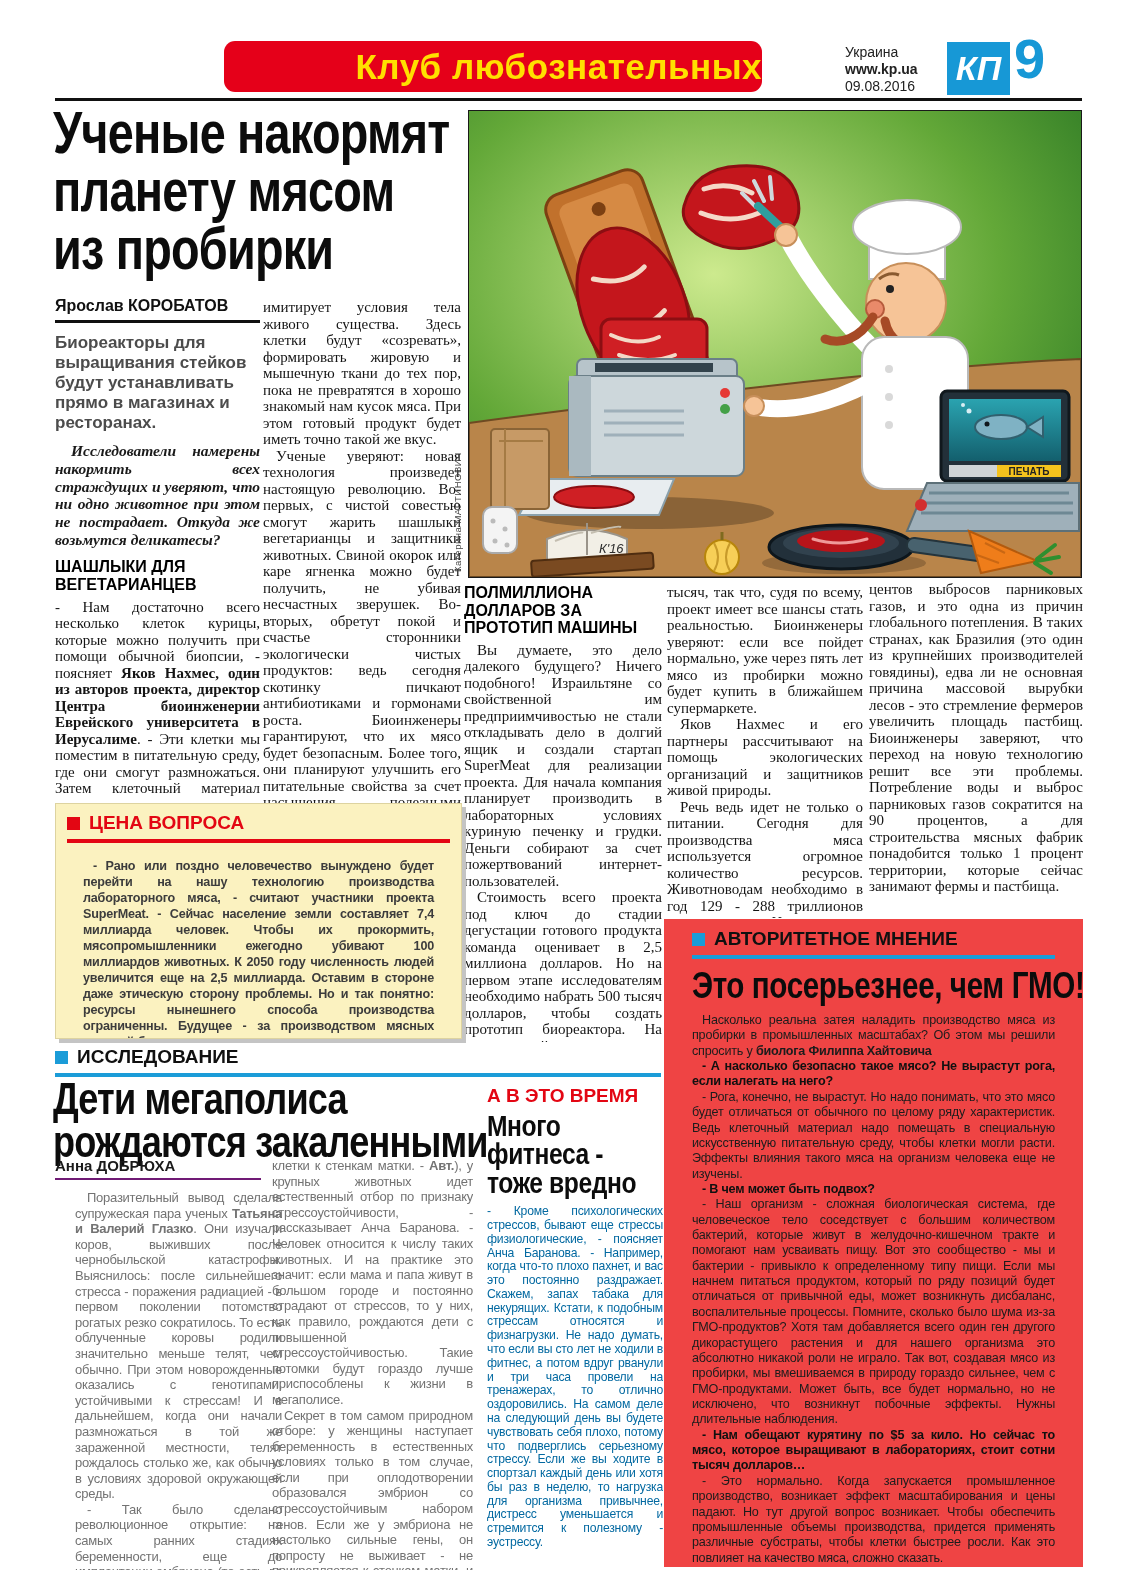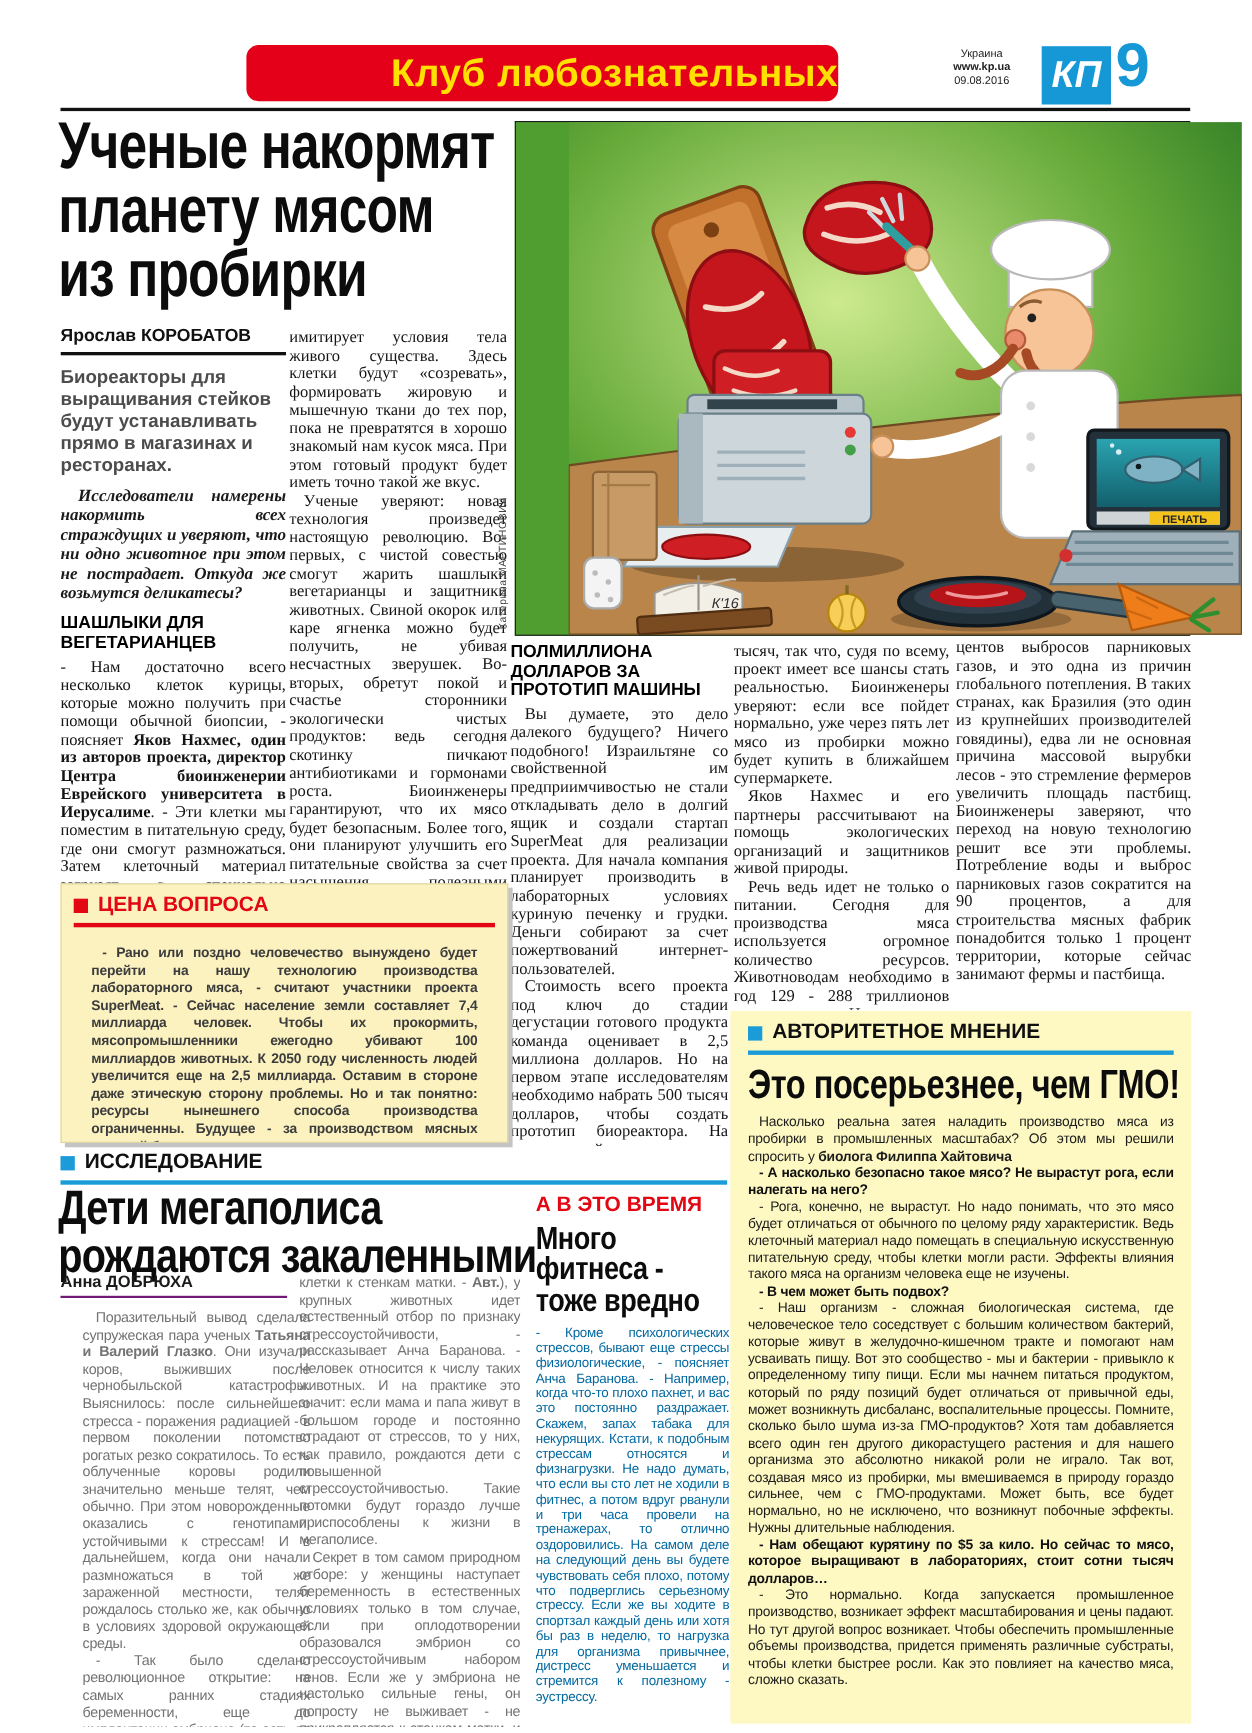--- a/index.html
+++ b/index.html
@@ -2,21 +2,21 @@
 <html><head>
 <meta charset="utf-8">
 <style>
   html,body{margin:0;padding:0;background:#ffffff;}
   .page{position:relative;width:1138px;height:1575px;background:#fff;overflow:hidden;
         font-family:"Liberation Sans",sans-serif;color:#1a1a1a;}
   
   .banner{position:absolute;left:224px;top:41px;width:538px;height:51px;background:#e50019;
           display:flex;align-items:center;justify-content:flex-end;border-radius:11px;}
   .banner-text{color:#ffe000;font-size:35px;font-weight:bold;letter-spacing:.5px;white-space:nowrap;}
-  .hdr-meta{position:absolute;left:845px;top:44px;width:95px;text-align:center;font-size:10px;line-height:1.2;color:#222;}
+  .hdr-meta{position:absolute;left:845px;top:44px;width:95px;text-align:left;font-size:14px;line-height:1.2;color:#222;}
   .hdr-meta .site{font-weight:bold;}
   .kp-logo{position:absolute;left:947px;top:42px;width:63px;height:53px;background:#1798d6;
            display:flex;align-items:center;justify-content:center;color:#fff;font-weight:bold;
            font-style:italic;font-size:34px;}
   .page-num{position:absolute;left:1014px;top:26px;font-size:56px;font-weight:bold;color:#1798d6;}
   .header-rule{position:absolute;left:55px;top:98px;width:1027px;height:3px;background:#111;}
   
   .lead-headline{position:absolute;left:53px;top:104px;width:430px;}
   .hl-line{display:block;font-size:60px;font-weight:bold;color:#0c0c0c;line-height:.97;
            transform:scaleX(.78);transform-origin:0 50%;white-space:nowrap;letter-spacing:-1px;}
@@ -30,36 +30,36 @@
   .serif{font-family:"Liberation Serif",serif;font-size:15px;line-height:1.1;text-align:justify;color:#141414;}
   .serif p{margin:0;text-indent:13px;}
   .serif p.cont{text-indent:0;}
   #lead-col1{left:55px;top:297px;width:205px;height:510px;}
   #lead-col2{left:263px;top:299px;width:198px;height:508px;}
   #col3{left:464px;top:584px;width:198px;height:458px;}
   #col4{left:667px;top:584px;width:196px;height:334px;}
   #col5{left:869px;top:581px;width:214px;height:338px;}
   
   .cartoon-wrap{position:absolute;left:468px;top:110px;width:614px;height:468px;
-                border:1px solid #1a1a1a;box-sizing:border-box;background:#4f9e2f;padding-left:48px;}
+                border:1px solid #1a1a1a;box-sizing:border-box;background:#4f9e2f;}
   .cartoon-credit{position:absolute;left:452px;top:452px;height:120px;writing-mode:vertical-rl;
                   transform:rotate(180deg);font-size:9.5px;color:#444;letter-spacing:.5px;}
   
   .kicker{display:flex;align-items:center;gap:9px;font-size:19px;font-weight:bold;color:#101010;white-space:nowrap;}
   .sq{width:13px;height:13px;flex:0 0 13px;}
   .sq.red{background:#e30613;} .sq.blue{background:#1b9cd8;}
   .rule4{height:4px;margin:5px 0 8px;}
   .rule4.red{background:#e30613;} .rule4.blue{background:#1b9cd8;}
   .price-box{position:absolute;left:55px;top:803px;width:407px;height:236px;background:#fbf2c0;
              border:1px solid #ddd3a0;box-shadow:4px 4px 0 #c4c4c4;padding:8px 11px;box-sizing:border-box;overflow:hidden;}
   .price-box .kicker{color:#e30613;}
   .price-box p{margin:16px;font-size:12.6px;font-weight:bold;color:#3c3c3c;text-align:justify;
                line-height:1.27;letter-spacing:-.2px;text-indent:10px;}
-  .opinion{position:absolute;left:664px;top:919px;width:419px;height:648px;background:#fef9c3;
-           padding:9px 16px;box-sizing:border-box;overflow:hidden;}
+  .opinion{position:absolute;left:664px;top:919px;width:419px;height:648px;background:#ef4444;
+           padding:9px 28px;box-sizing:border-box;overflow:hidden;}
   .op-headline{font-size:37px;font-weight:bold;color:#0c0c0c;line-height:1;white-space:nowrap;
                transform:scaleX(.8);transform-origin:0 50%;margin:2px 0 9px;letter-spacing:-.5px;}
   .op-body p{margin:0;font-size:12.6px;line-height:1.22;letter-spacing:-.2px;color:#1c1c1c;
              text-align:justify;text-indent:10px;}
   .op-body p.q{font-weight:bold;color:#101010;}
   
   #research-kicker{position:absolute;left:55px;top:1046px;width:606px;}
   #research-headline{position:absolute;left:53px;top:1078px;width:430px;}
   .rhl-line{display:block;font-size:44px;font-weight:bold;color:#0c0c0c;line-height:.97;
             transform:scaleX(.82);transform-origin:0 50%;white-space:nowrap;letter-spacing:-1px;}

